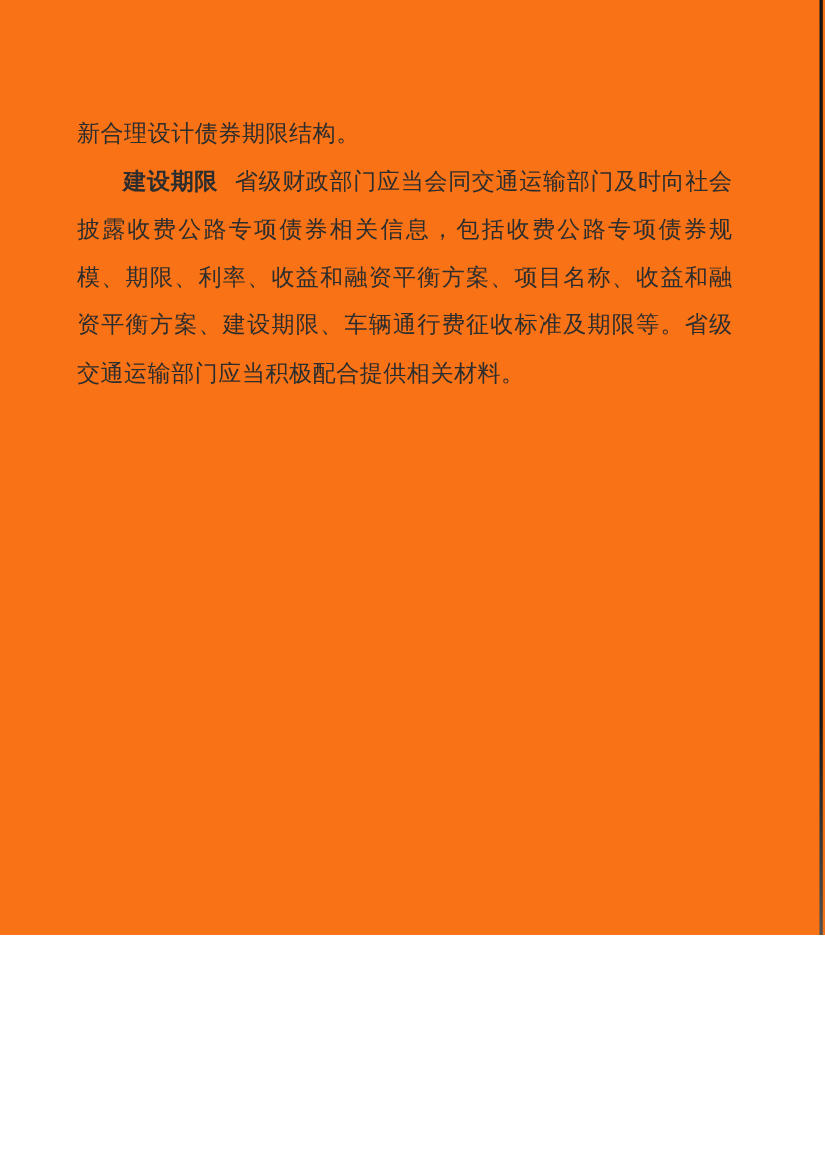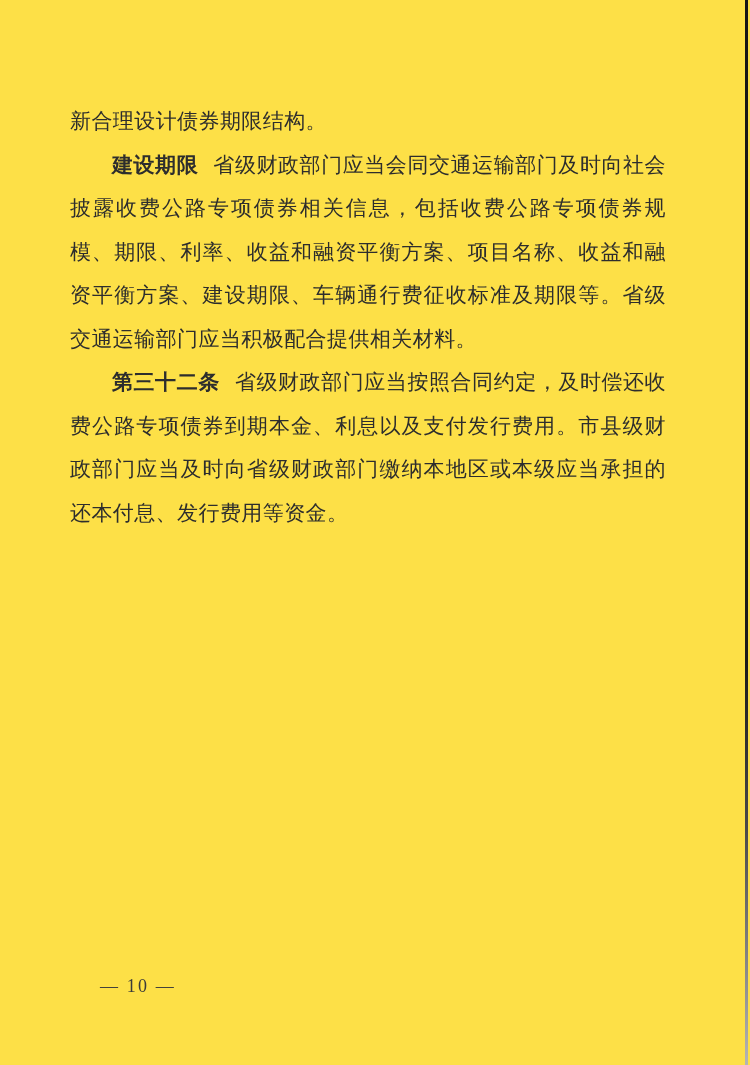--- a/index.html
+++ b/index.html
@@ -2,22 +2,22 @@
 <html><head>
 <meta charset="utf-8">
 <style>
   html, body {
     margin: 0;
     padding: 0;
   }
   .page {
     position: relative;
     width: 750px;
-    height: 1065px;
-    background: #fde047;
+    height: 850px;
+    background: #f97316;
     overflow: hidden;
     font-family: "Liberation Serif", "DejaVu Serif", serif;
     color: #2d2d2d;
   }
   .content {
     position: absolute;
     top: 100px;
     left: 70px;
     width: 596px;
   }
@@ -69,21 +69,20 @@
 <div class="page">
 
   <div class="content">
 
     <p class="para no-indent"><span>新合理设计债券期限结构。</span></p>
 
     <p class="para"><span class="lead">建设期限</span><span>省级财政部门应当会同交通运输部门及时向社会披露收费公路专项债券相关信息，包括收费公路专项债券规模、期限、利率、收益和融资平衡方案、项目名称、收益和融资平衡方案、建设期限、车辆通行费征收标准及期限等。省级交通运输部门应当积极配合提供相关材料。</span></p>
 
 
 
-    <p class="para"><span class="lead">第三十二条</span><span>省级财政部门应当按照合同约定，及时偿还收费公路专项债券到期本金、利息以及支付发行费用。市县级财政部门应当及时向省级财政部门缴纳本地区或本级应当承担的还本付息、发行费用等资金。</span></p>
 
 
   </div>
 
   <div class="page-footer">— 10 —</div>
 
   <div class="scan-edge"></div>
 
 </div>
 

